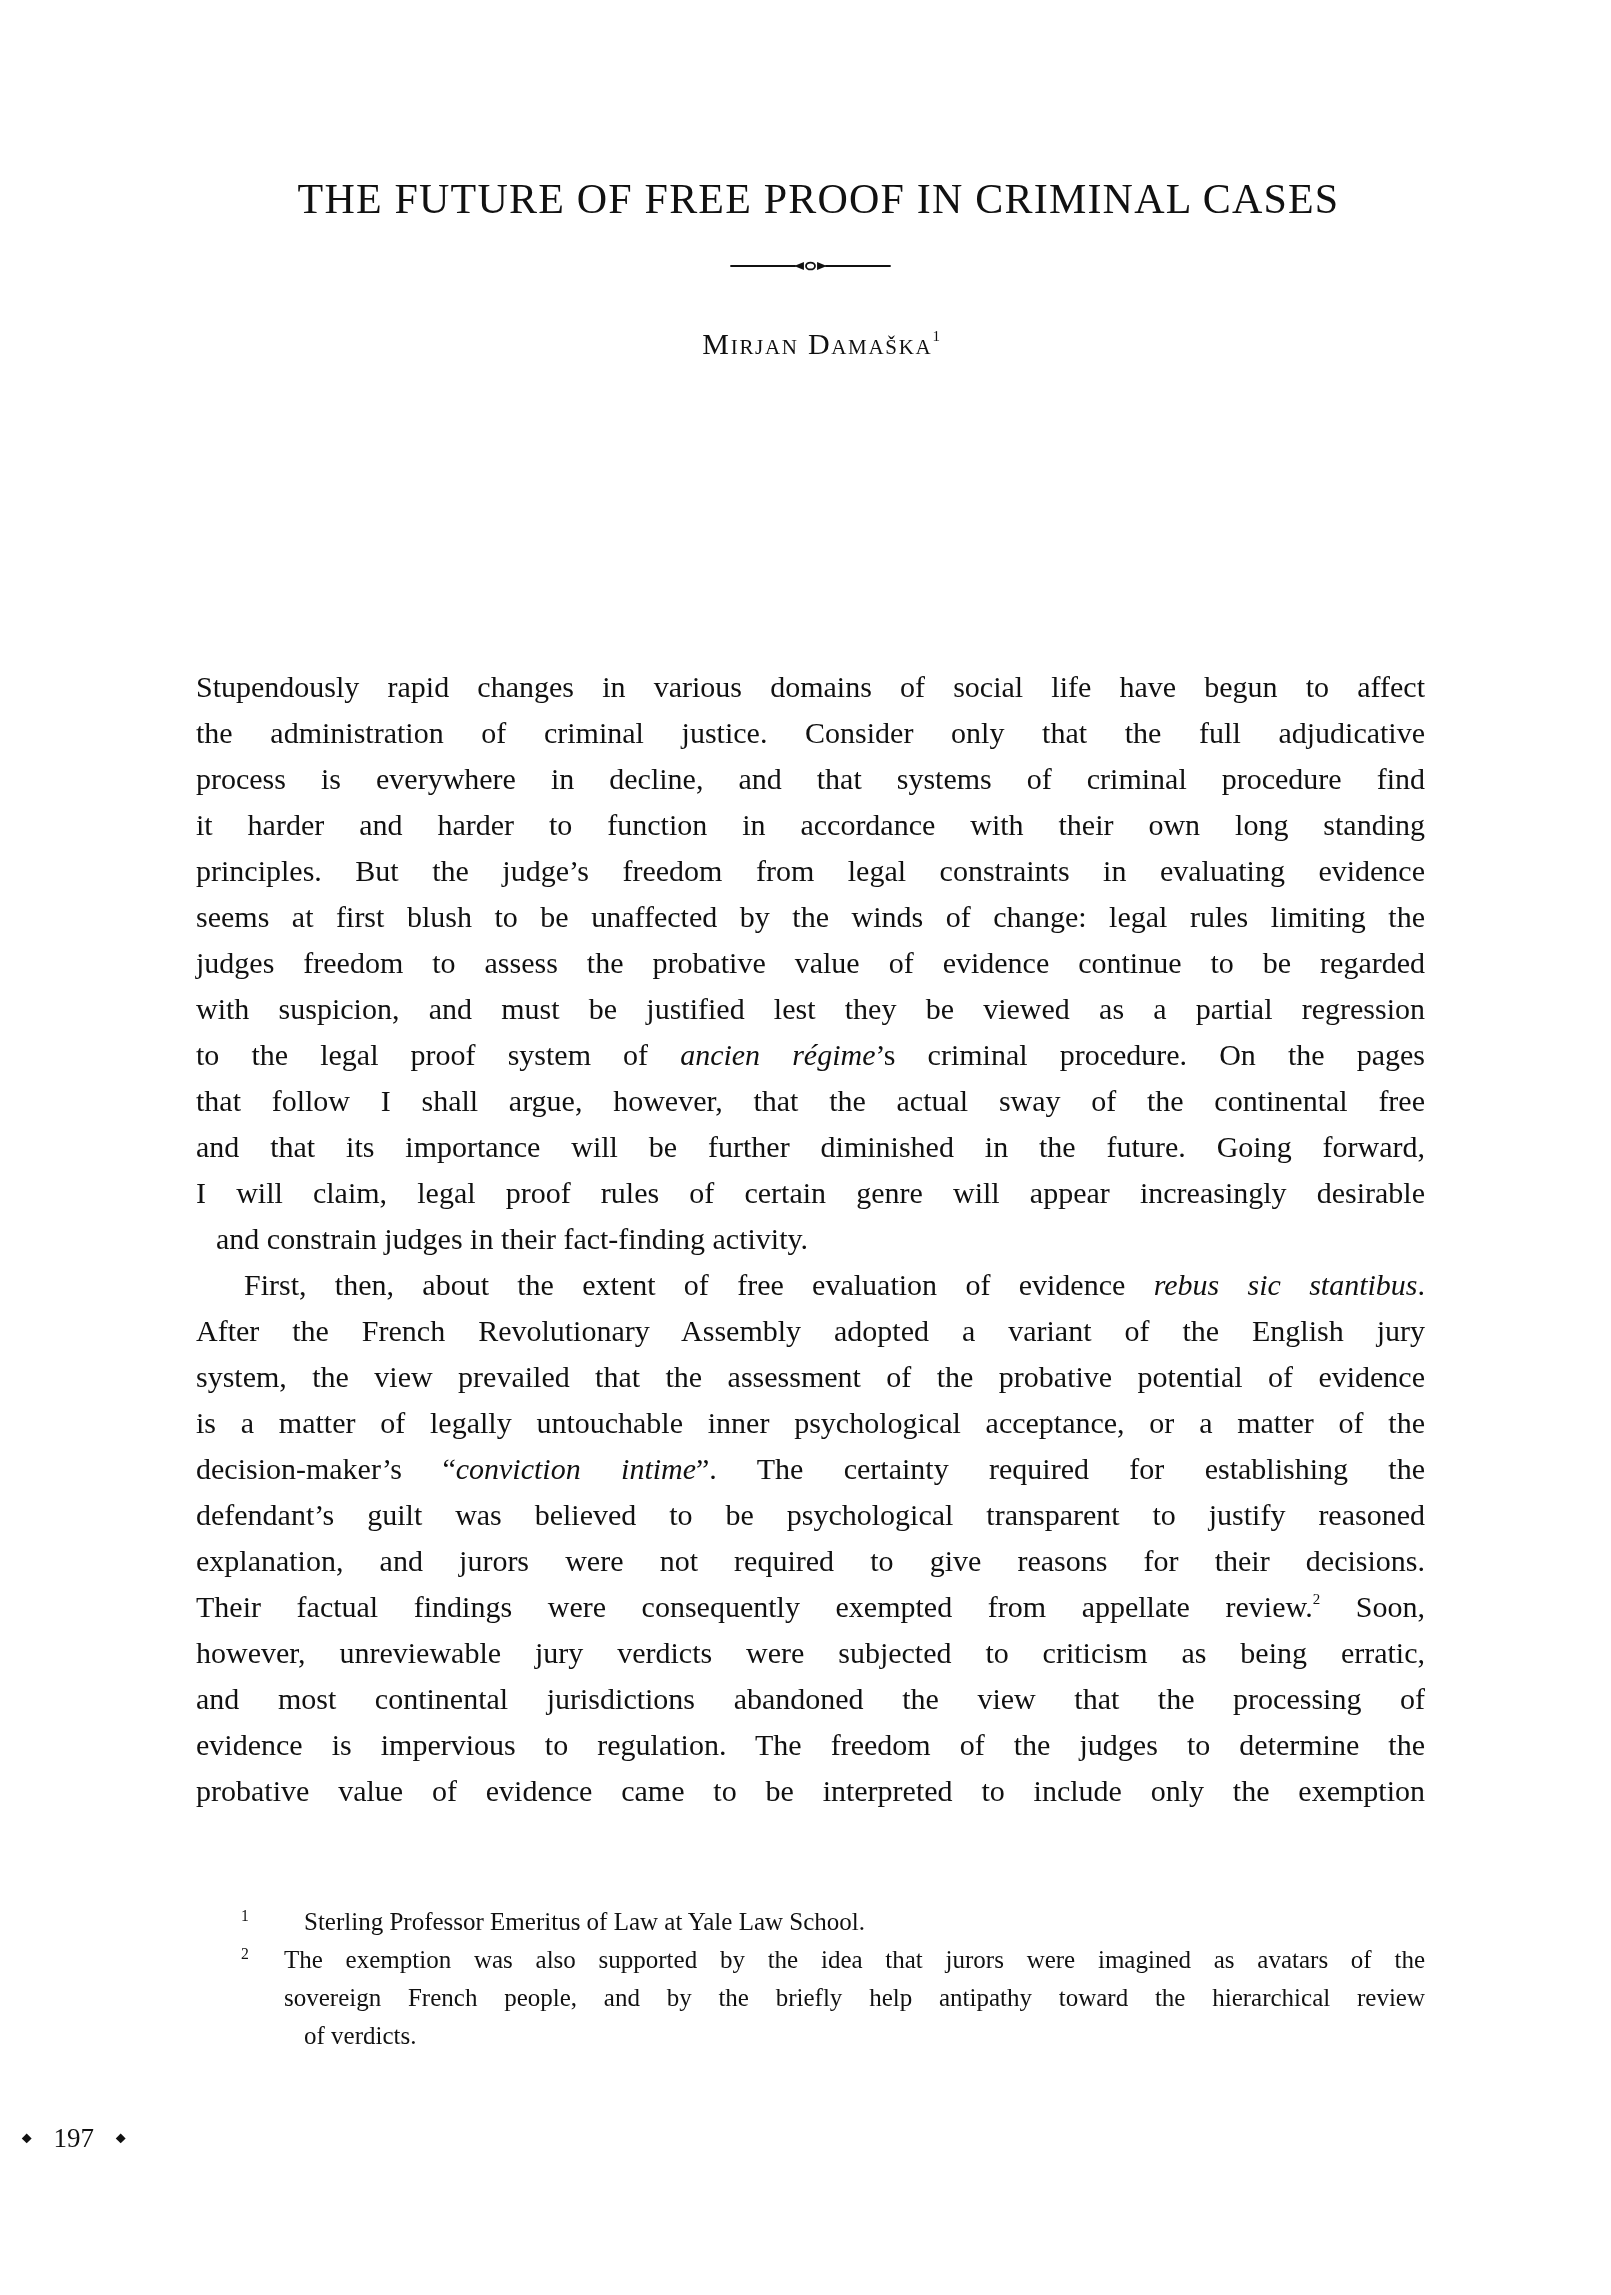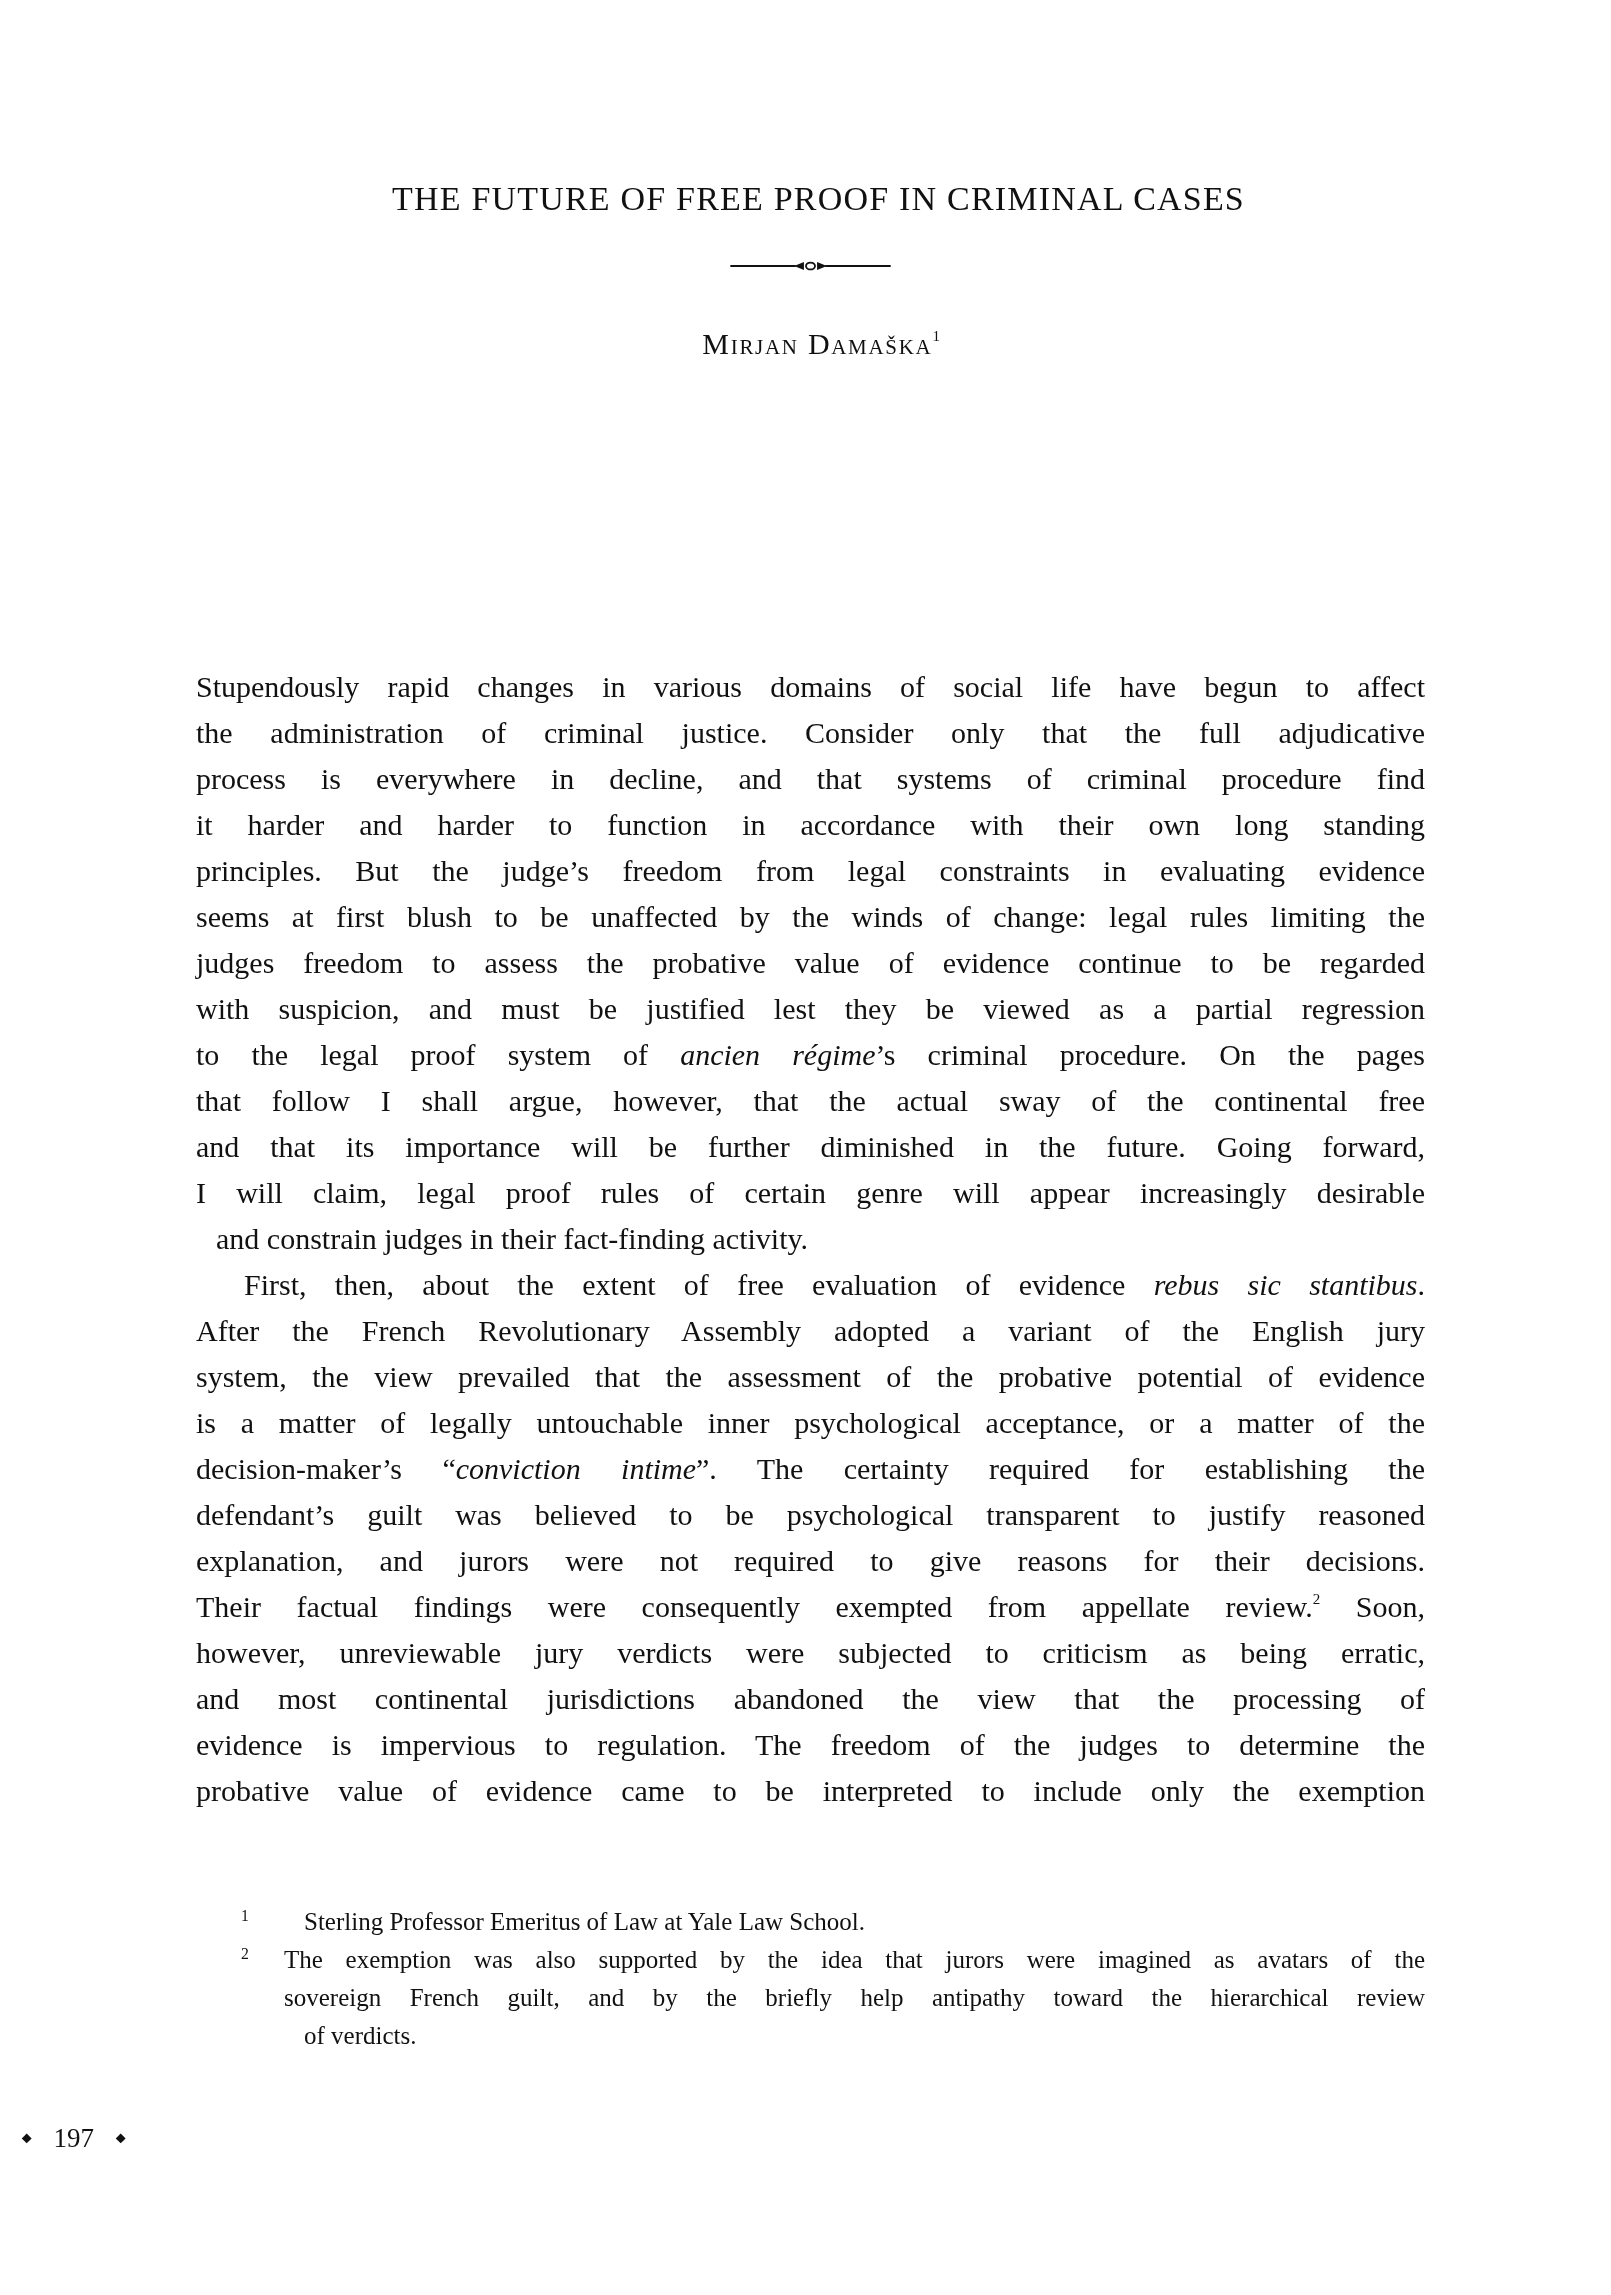--- a/index.html
+++ b/index.html
@@ -20,21 +20,21 @@
     left: 0; top: 0;
     width: 1612px;
     height: 2295px;
     background: #ffffff;
   }
   .title {
     position: absolute;
     left: 0; right: 0;
     top: 174px;
     text-align: center;
-    font-size: 34px;
+    font-size: 42px;
     letter-spacing: 1.2px;
     line-height: 50px;
     margin: 0;
     font-weight: normal;
     padding-left: 25px;
   }
   .ornament {
     position: absolute;
     left: 728px;
     top: 257px;
@@ -176,21 +176,21 @@
     </div>
 
   <div class="footnotes" id="footnotes">
       <div class="fn">
         <span class="fn-num">1</span>
         <span class="line last">Sterling Professor Emeritus of Law at Yale Law School.</span>
       </div>
       <div class="fn">
         <span class="fn-num">2</span>
         <span class="line">The exemption was also supported by the idea that jurors were imagined as avatars of the</span>
-        <span class="line">sovereign French guilt, and by the briefly help antipathy toward the hierarchical review</span>
+        <span class="line">sovereign French people, and by the briefly help antipathy toward the hierarchical review</span>
         <span class="line last">of verdicts.</span>
       </div>
     </div>
 
   <div class="page-number">
     <span class="pn-dot"></span><span>197</span><span class="pn-dot"></span>
   </div>
 </div>
 
 

